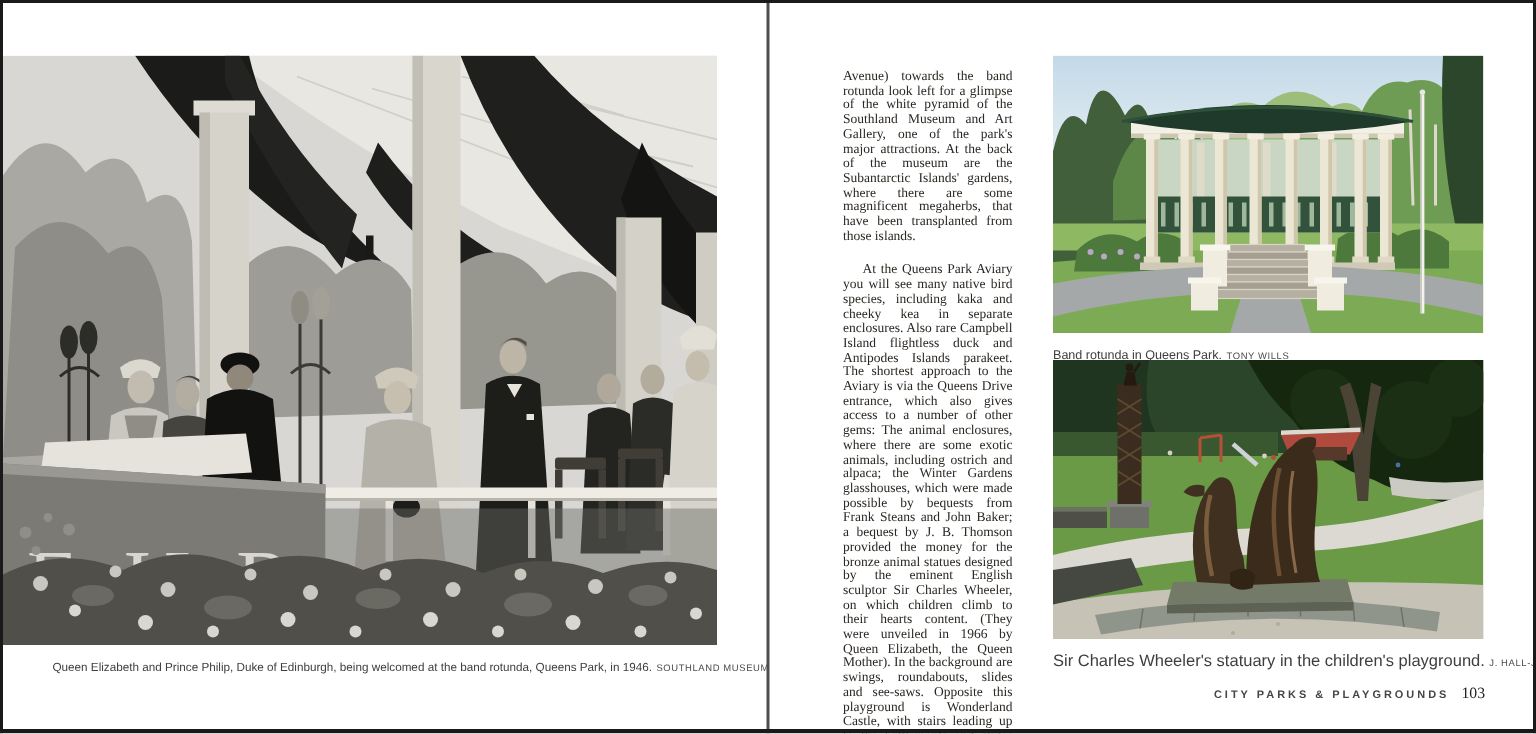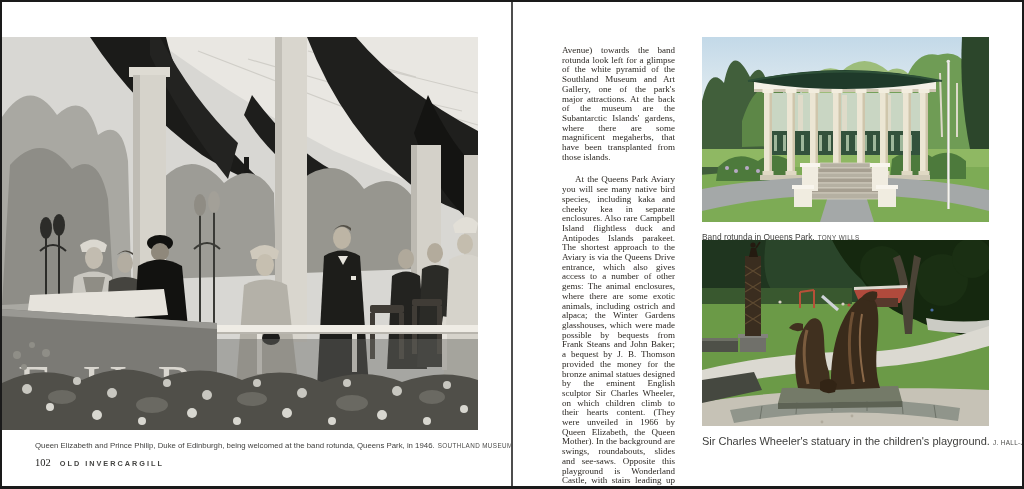--- a/index.html
+++ b/index.html
@@ -227,23 +227,20 @@
             <circle cx="22" cy="330" r="3"></circle>
           </g>
       </g>
     </svg>
   </div>
 
   <div class="caption cap-left">
     <span class="cap">Queen Elizabeth and Prince Philip, Duke of Edinburgh, being welcomed at the band rotunda, Queens Park, in 1946.</span><span class="credit">SOUTHLAND MUSEUM</span>
   </div>
 
-  <div class="footer footer-left">
-    <span class="pagenum">102</span><span class="running">OLD INVERCARGILL</span>
-  </div>
 
   <div class="bodycol">
     <p>Avenue) towards the band rotunda look left for a glimpse of the white pyramid of the Southland Museum and Art Gallery, one of the park's major attractions. At the back of the museum are the Subantarctic Islands' gardens, where there are some magnificent megaherbs, that have been transplanted from those islands.</p>
     <p class="indent">At the Queens Park Aviary you will see many native bird species, including kaka and cheeky kea in separate enclosures. Also rare Campbell Island flightless duck and Antipodes Islands parakeet. The shortest approach to the Aviary is via the Queens Drive entrance, which also gives access to a number of other gems: The animal enclosures, where there are some exotic animals, including ostrich and alpaca; the Winter Gardens glasshouses, which were made possible by bequests from Frank Steans and John Baker; a bequest by J. B. Thomson provided the money for the bronze animal statues designed by the eminent English sculptor Sir Charles Wheeler, on which children climb to their hearts content. (They were unveiled in 1966 by Queen Elizabeth, the Queen Mother). In the background are swings, roundabouts, slides and see-saws. Opposite this playground is Wonderland Castle, with stairs leading up to the battlements and slides coming down. All this play makes kids thirsty and conveniently close is the Queens Park tea kiosk, where drinks and ice creams are</p>
   </div>
 
   <div class="photo rotunda-photo">
     <svg viewBox="0 0 287 185" width="287" height="185">
       <defs>
         <linearGradient id="sky2" x1="0" y1="0" x2="0" y2="1">
@@ -463,14 +460,17 @@
         <path d="M160,74 C 156,96 158,120 162,142" stroke="#8a6848" stroke-width="2" fill="none"></path>
         <path d="M118,142 q10,-7 17,2 l-2,8 q-9,3 -15,-2 Z" fill="#322415"></path>
       </g>
     </svg>
   </div>
 
   <div class="caption cap-statuary">
     <span class="cap">Sir Charles Wheeler's statuary in the children's playground.</span><span class="credit">J. HALL-JONES</span>
   </div>
 
+  <div class="footer footer-right">
+    <span class="running">CITY PARKS &amp; PLAYGROUNDS</span><span class="pagenum">103</span>
+  </div>
 
 </div>
 
 </body></html>

